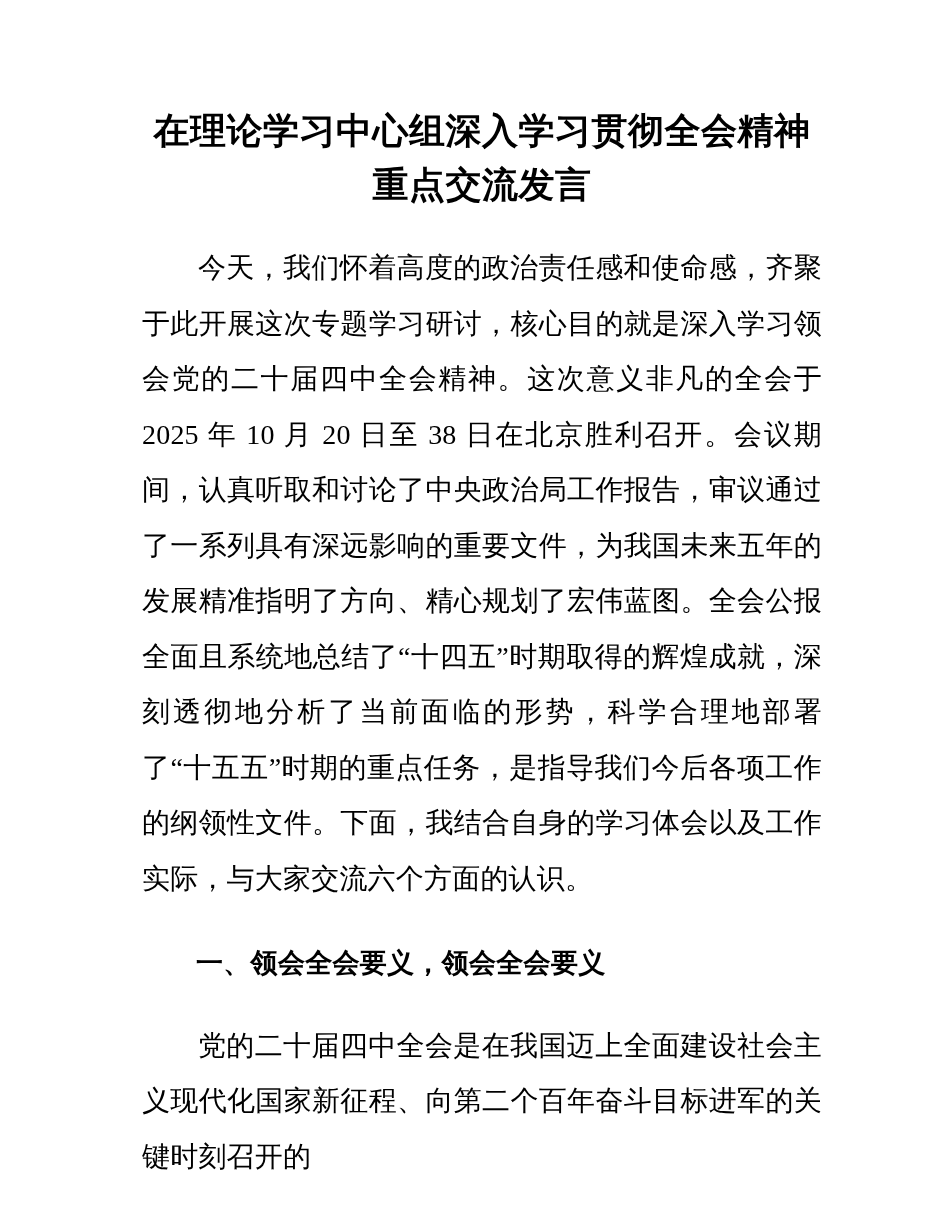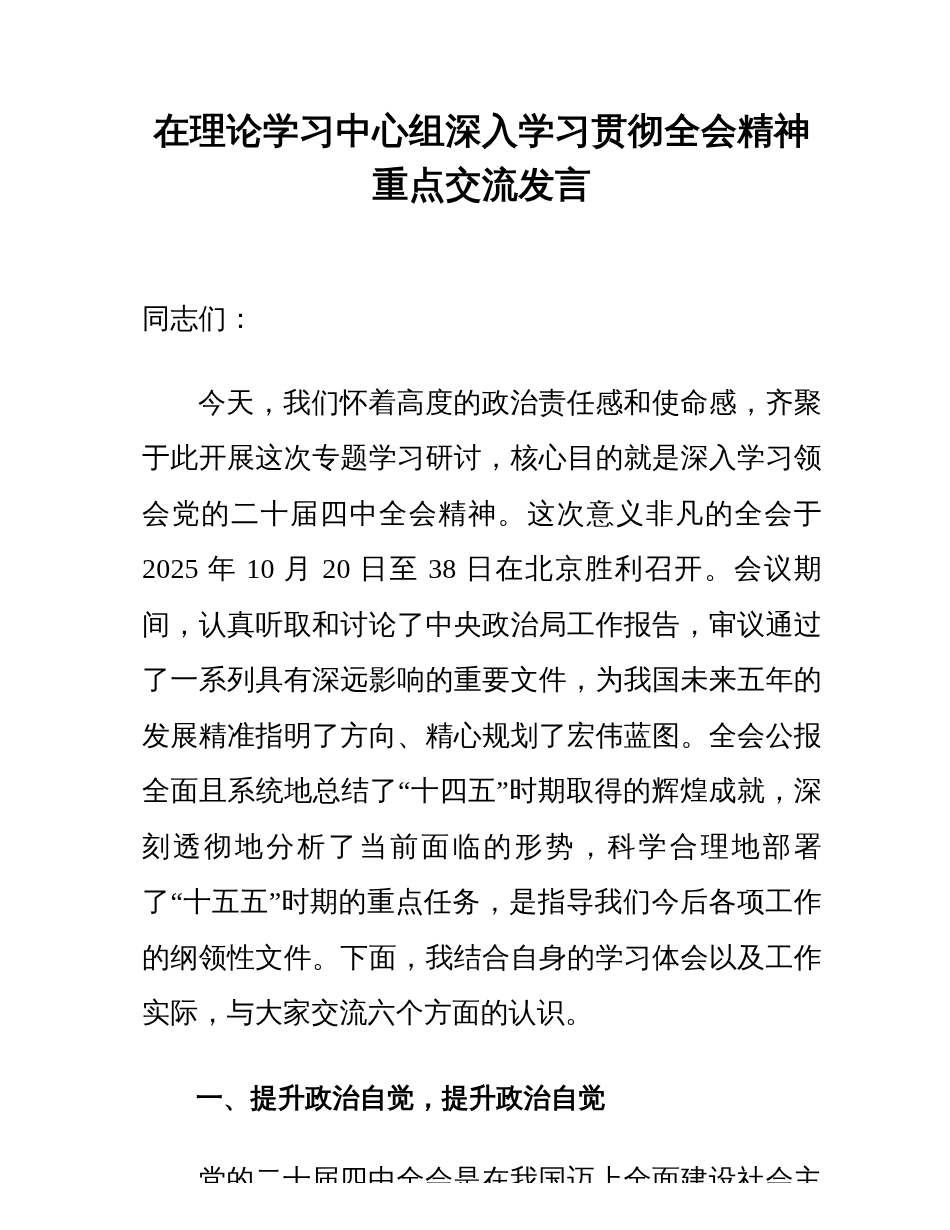--- a/index.html
+++ b/index.html
@@ -90,22 +90,21 @@
   }
 </style>
 </head>
 <body>
 
 <div class="page">
   <div class="content">
 
     <h1 class="doc-title">在理论学习中心组深入学习贯彻全会精神重点交流发言</h1>
 
-    <p class="para noindent salutation">同志们：</p>
 
     <p class="para indent para-gap">今天，我们怀着高度的政治责任感和使命感，齐聚于此开展这次专题学习研讨，核心目的就是深入学习领会党的二十届四中全会精神。这次意义非凡的全会于 2025 年 10 月 20 日至 38 日在北京胜利召开。会议期间，认真听取和讨论了中央政治局工作报告，审议通过了一系列具有深远影响的重要文件，为我国未来五年的发展精准指明了方向、精心规划了宏伟蓝图。全会公报全面且系统地总结了“十四五”时期取得的辉煌成就，深刻透彻地分析了当前面临的形势，科学合理地部署了“十五五”时期的重点任务，是指导我们今后各项工作的纲领性文件。下面，我结合自身的学习体会以及工作实际，与大家交流六个方面的认识。</p>
 
-    <h2 class="section-heading">一、提升政治自觉，提升政治自觉</h2>
+    <h2 class="section-heading">一、领会全会要义，领会全会要义</h2>
 
     <p class="para indent after-heading">党的二十届四中全会是在我国迈上全面建设社会主义现代化国家新征程、向第二个百年奋斗目标进军的关键时刻召开的</p>
 
   </div>
 </div>
 
 </body></html>

